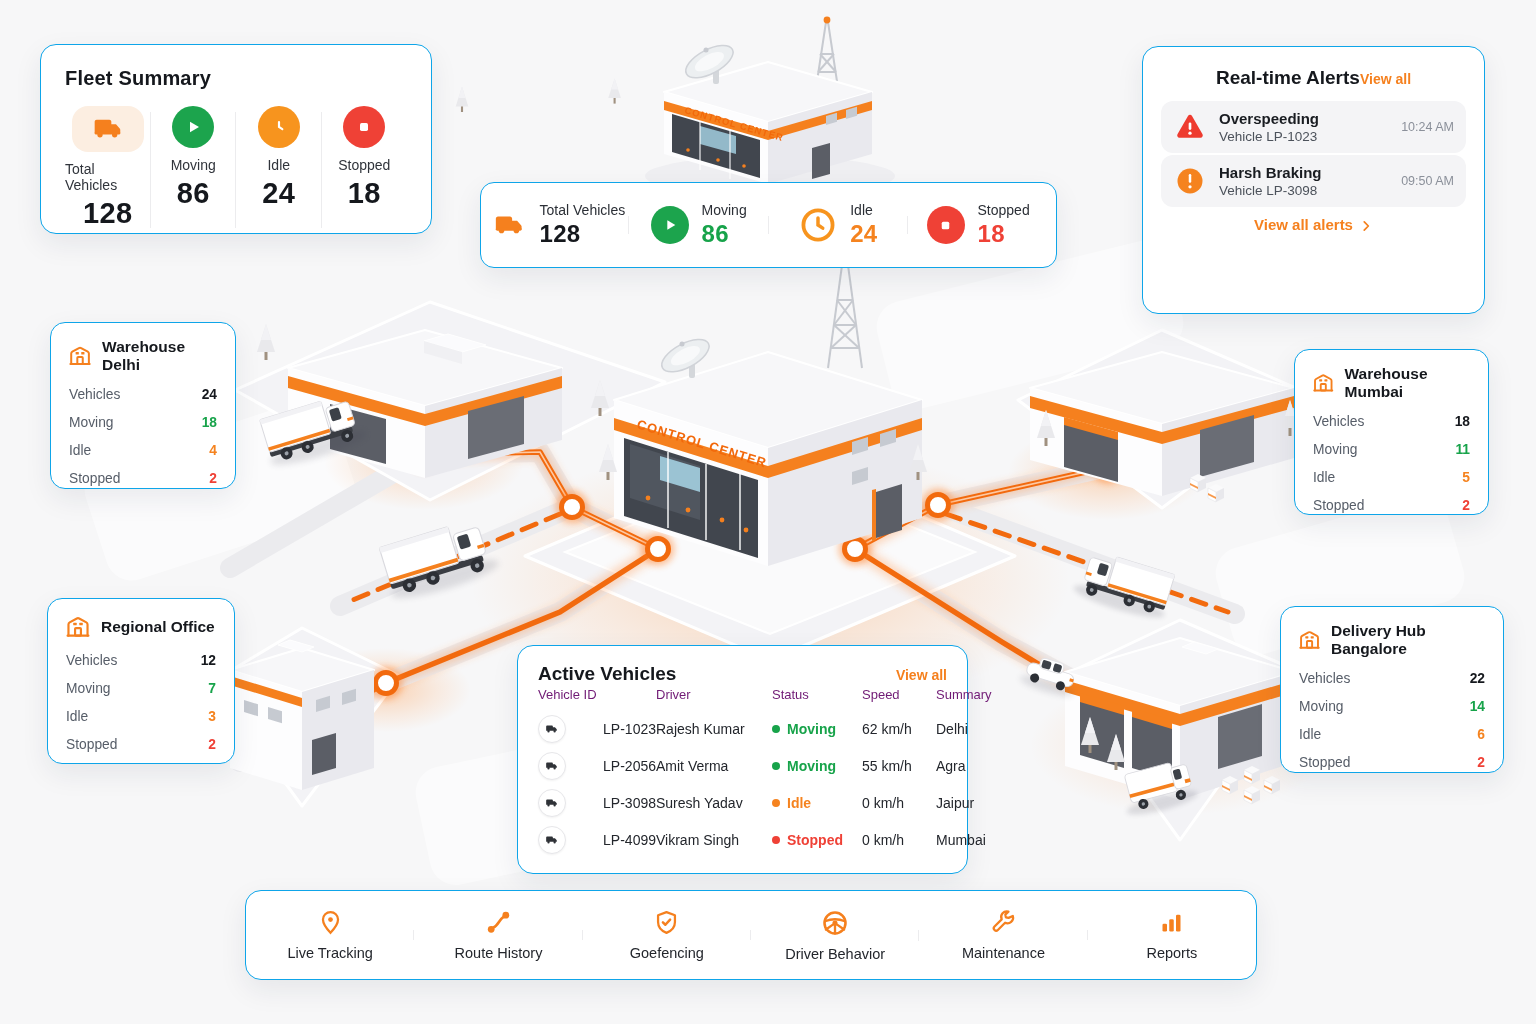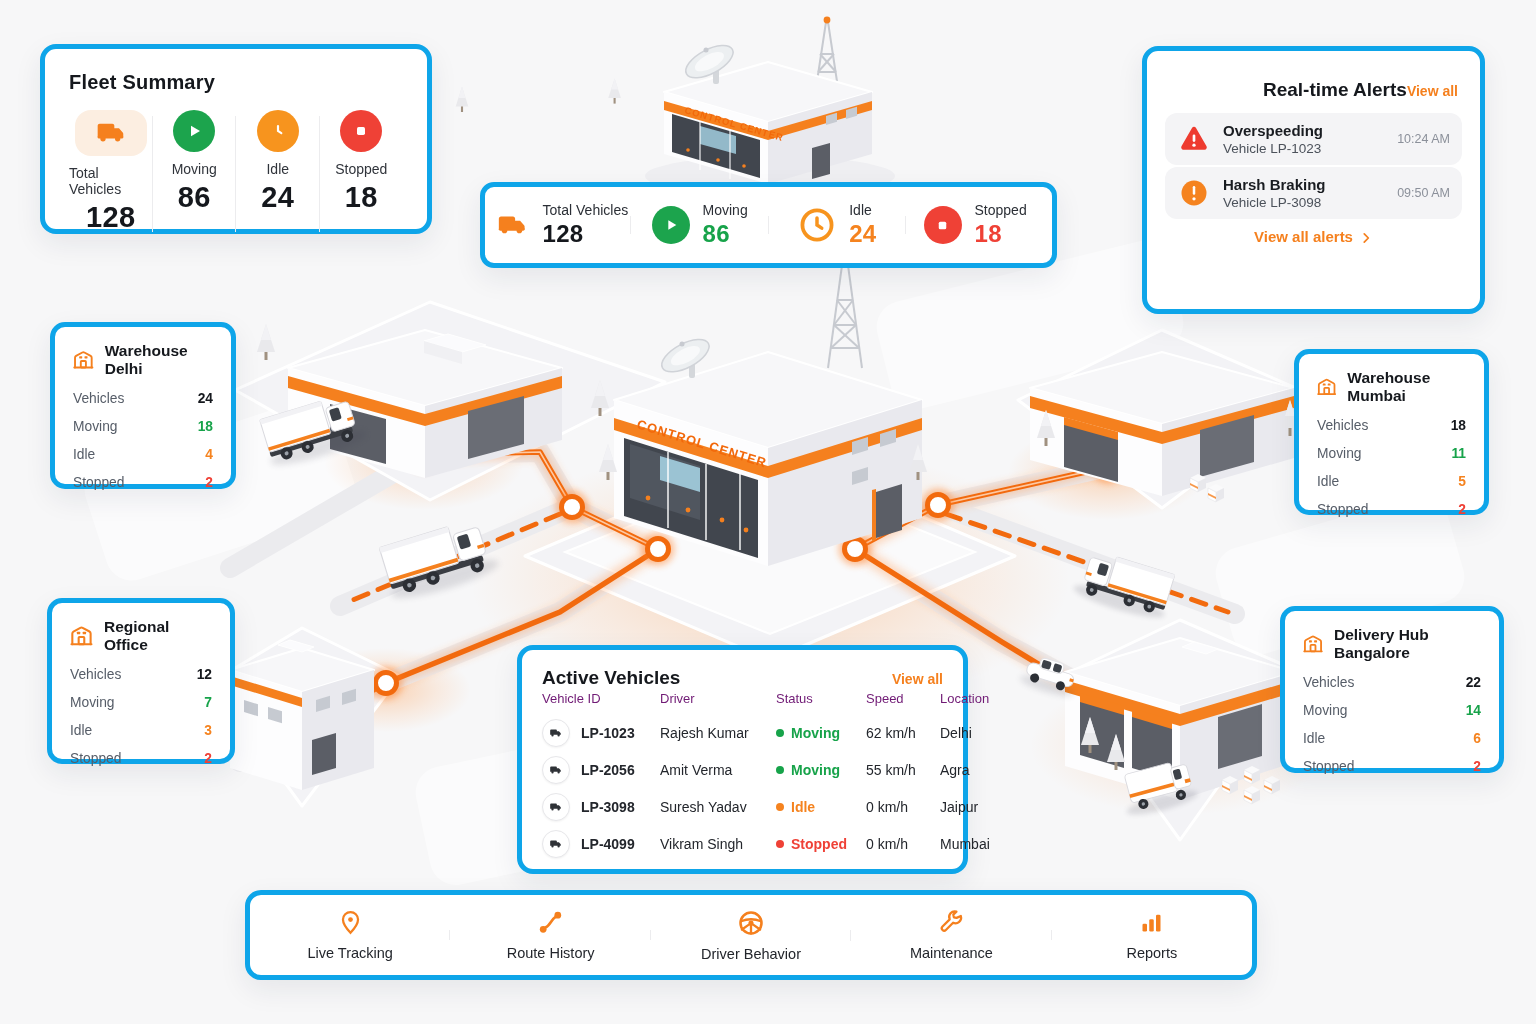--- a/index.html
+++ b/index.html
@@ -4,21 +4,21 @@
 <style>
   html,body{margin:0;padding:0;}
   body{
     width:1536px;height:1024px;position:relative;overflow:hidden;
     background:#f7f7f8;
     font-family:"Liberation Sans", sans-serif;
     color:#15181d;
   }
   .scene{position:absolute;inset:0;z-index:0;}
   .card{
-    position:absolute;background:#ffffff;border:5px solid #0ea5e9;
+    position:absolute;background:#ffffff;border:1px solid #0ea5e9;
     border-radius:16px;box-shadow:0 10px 28px rgba(30,35,60,.08);
     z-index:5;box-sizing:border-box;
   }
   
   .fleet{left:40px;top:44px;width:392px;height:190px;padding:22px 24px 18px;}
   .fleet h2{margin:0 0 16px;font-size:20px;font-weight:700;letter-spacing:.2px;}
   .fleet .stats{display:flex;}
   .fleet .stat{flex:1;display:flex;flex-direction:column;align-items:center;position:relative;}
   .fleet .stat:not(:last-child)::after{content:"";position:absolute;right:0;top:6px;bottom:2px;width:1px;background:#ececee;}
   .icon-blob{width:72px;height:46px;border-radius:16px;background:#fceee1;display:flex;align-items:center;justify-content:center;}
@@ -27,21 +27,21 @@
   .fleet .stat-value{font-size:29px;font-weight:700;margin-top:4px;letter-spacing:.3px;}
   
   .statusbar{left:480px;top:182px;width:577px;height:86px;border-radius:14px;display:flex;align-items:center;padding:0 8px;}
   .statusbar .seg{flex:1;display:flex;align-items:center;gap:13px;justify-content:center;position:relative;}
   .statusbar .seg:not(:last-child)::after{content:"";position:absolute;right:0;top:14px;bottom:14px;width:1px;background:#ececee;}
   .statusbar .seg-label{font-size:14px;color:#2b2f36;}
   .statusbar .seg-value{font-size:24px;font-weight:700;margin-top:2px;letter-spacing:.3px;}
   .val-dark{color:#15181d;} .val-green{color:#17a34a;} .val-orange{color:#f5831f;} .val-red{color:#ef4136;}
   
   .alerts{left:1142px;top:46px;width:343px;height:268px;padding:20px 18px 14px;}
-  .alerts .head{display:flex;align-items:baseline;justify-content:flex-end;margin-bottom:12px;padding:0 4px;margin-top:8px;}
+  .alerts .head{display:flex;align-items:baseline;justify-content:center;margin-bottom:12px;padding:0 4px;}
   .alerts h2{margin:0;font-size:19px;font-weight:700;}
   .link{color:#f5801e;font-size:14px;font-weight:700;cursor:pointer;text-decoration:none;}
   .alert-row{display:flex;align-items:center;gap:12px;padding:9px 12px;border-radius:12px;margin-bottom:2px;}
   .alert-row.shaded{background:#f4f4f6;}
   .alert-ic{width:34px;height:34px;flex:0 0 34px;display:flex;align-items:center;justify-content:center;}
   .alert-main{flex:1;min-width:0;}
   .alert-title{font-size:15px;font-weight:700;color:#191c21;}
   .alert-sub{font-size:13.5px;color:#4c525b;margin-top:2px;}
   .alert-time{font-size:12.5px;color:#8b909a;white-space:nowrap;text-align:center;}
   .alerts .foot{display:flex;align-items:flex-end;justify-content:center;gap:6px;margin-top:9px;font-size:15px;}
@@ -56,21 +56,21 @@
   .loc-mumbai{left:1294px;top:349px;width:195px;height:166px;}
   .loc-regional{left:47px;top:598px;width:188px;height:166px;}
   .loc-bangalore{left:1280px;top:606px;width:224px;height:167px;}
   
   .active{left:517px;top:645px;width:451px;height:229px;padding:17px 20px 12px;}
   .active .head{display:flex;align-items:baseline;justify-content:space-between;}
   .active h2{margin:0;font-size:19px;font-weight:700;}
   .tbl-head,.tbl-row{display:grid;grid-template-columns:118px 116px 90px 74px 1fr;align-items:center;}
   .tbl-head{font-size:13px;color:#701a75;padding:2px 0 8px;}
   .tbl-row{padding:4.5px 0;font-size:14px;color:#23262c;}
-  .veh-id{display:flex;align-items:center;gap:11px;font-weight:700;}
+  .veh-id{display:flex;align-items:center;gap:11px;font-weight:400;justify-content:space-between;}
   .veh-badge{width:26px;height:26px;border-radius:50%;background:#fff;border:1px solid #e7e7ea;box-shadow:0 1px 2px rgba(0,0,0,.05);display:flex;align-items:center;justify-content:center;flex:0 0 26px;}
   .status-cell{display:flex;align-items:center;gap:7px;font-weight:700;}
   .dot{width:8px;height:8px;border-radius:50%;}
   .st-moving .dot{background:#17a34a;} .st-moving{color:#17a34a;}
   .st-idle .dot{background:#f5831f;} .st-idle{color:#f5831f;}
   .st-stopped .dot{background:#ef4136;} .st-stopped{color:#ef4136;}
   
   .nav{left:245px;top:890px;width:1012px;height:90px;border-radius:16px;display:flex;align-items:center;}
   .nav-item{flex:1;display:flex;flex-direction:column;align-items:center;justify-content:center;gap:9px;position:relative;cursor:pointer;}
   .nav-item:not(:last-child)::after{content:"";position:absolute;right:0;top:21px;bottom:21px;width:1px;background:#ececee;}
@@ -604,21 +604,21 @@
 <section class="card active">
   <div class="head">
     <h2>Active Vehicles</h2>
     <a class="link">View all</a>
   </div>
   <div class="tbl-head">
     <span>Vehicle ID</span>
     <span>Driver</span>
     <span>Status</span>
     <span>Speed</span>
-    <span>Location</span>
+    <span>Summary</span>
   </div>
   <div class="tbl-row">
     <span class="veh-id">
         <span class="veh-badge">
           <svg width="14" height="14" viewBox="0 0 24 24">
             <path fill="#2f3237" d="M2 7.5C2 6.7 2.7 6 3.5 6H12c.8 0 1.5.7 1.5 1.5V15H2V7.5zm11.5 1.5H17l2.8 3.2c.3.3.4.7.4 1.1V15h-6.7V9zM6 17.8a2 2 0 1 1 0-4 2 2 0 0 1 0 4zm10.5 0a2 2 0 1 1 0-4 2 2 0 0 1 0 4z"></path>
           </svg>
         </span>
         <span>LP-1023</span>
       </span>
@@ -693,20 +693,27 @@
   </div>
   <div class="nav-item">
     <svg width="27" height="27" viewBox="0 0 24 24">
         <circle cx="5.5" cy="18" r="3" fill="#F5801E"></circle>
         <circle cx="18.5" cy="5.5" r="3" fill="#F5801E"></circle>
         <path d="M7.5 16.5c4-1.5 5-7 9-9.5" stroke="#F5801E" stroke-width="2.4" fill="none" stroke-linecap="round"></path>
       </svg>
     <span class="nav-label">Route History</span>
   </div>
   <div class="nav-item">
+    <svg width="27" height="27" viewBox="0 0 24 24">
+        <path d="M12 2.8l7.5 2.8v6c0 4.6-3.2 8-7.5 9.6-4.3-1.6-7.5-5-7.5-9.6v-6L12 2.8z" fill="none" stroke="#F5801E" stroke-width="2" stroke-linejoin="round"></path>
+        <path d="M8.8 11.8l2.2 2.2 4.2-4.6" stroke="#F5801E" stroke-width="2.2" fill="none" stroke-linecap="round" stroke-linejoin="round"></path>
+      </svg>
+    <span class="nav-label">Goefencing</span>
+  </div>
+  <div class="nav-item">
     <svg width="28" height="28" viewBox="0 0 24 24">
         <circle cx="12" cy="12" r="9" fill="none" stroke="#F5801E" stroke-width="2.2"></circle>
         <circle cx="12" cy="12" r="2.2" fill="#F5801E"></circle>
         <path d="M3.4 10.5c5.5-2.2 11.7-2.2 17.2 0" stroke="#F5801E" stroke-width="2" fill="none"></path>
         <path d="M12 14.2V21M10.2 13.4l-6 4.2M13.8 13.4l6 4.2" stroke="#F5801E" stroke-width="2" fill="none" stroke-linecap="round"></path>
       </svg>
     <span class="nav-label">Driver Behavior</span>
   </div>
   <div class="nav-item">
     <svg width="27" height="27" viewBox="0 0 24 24">

